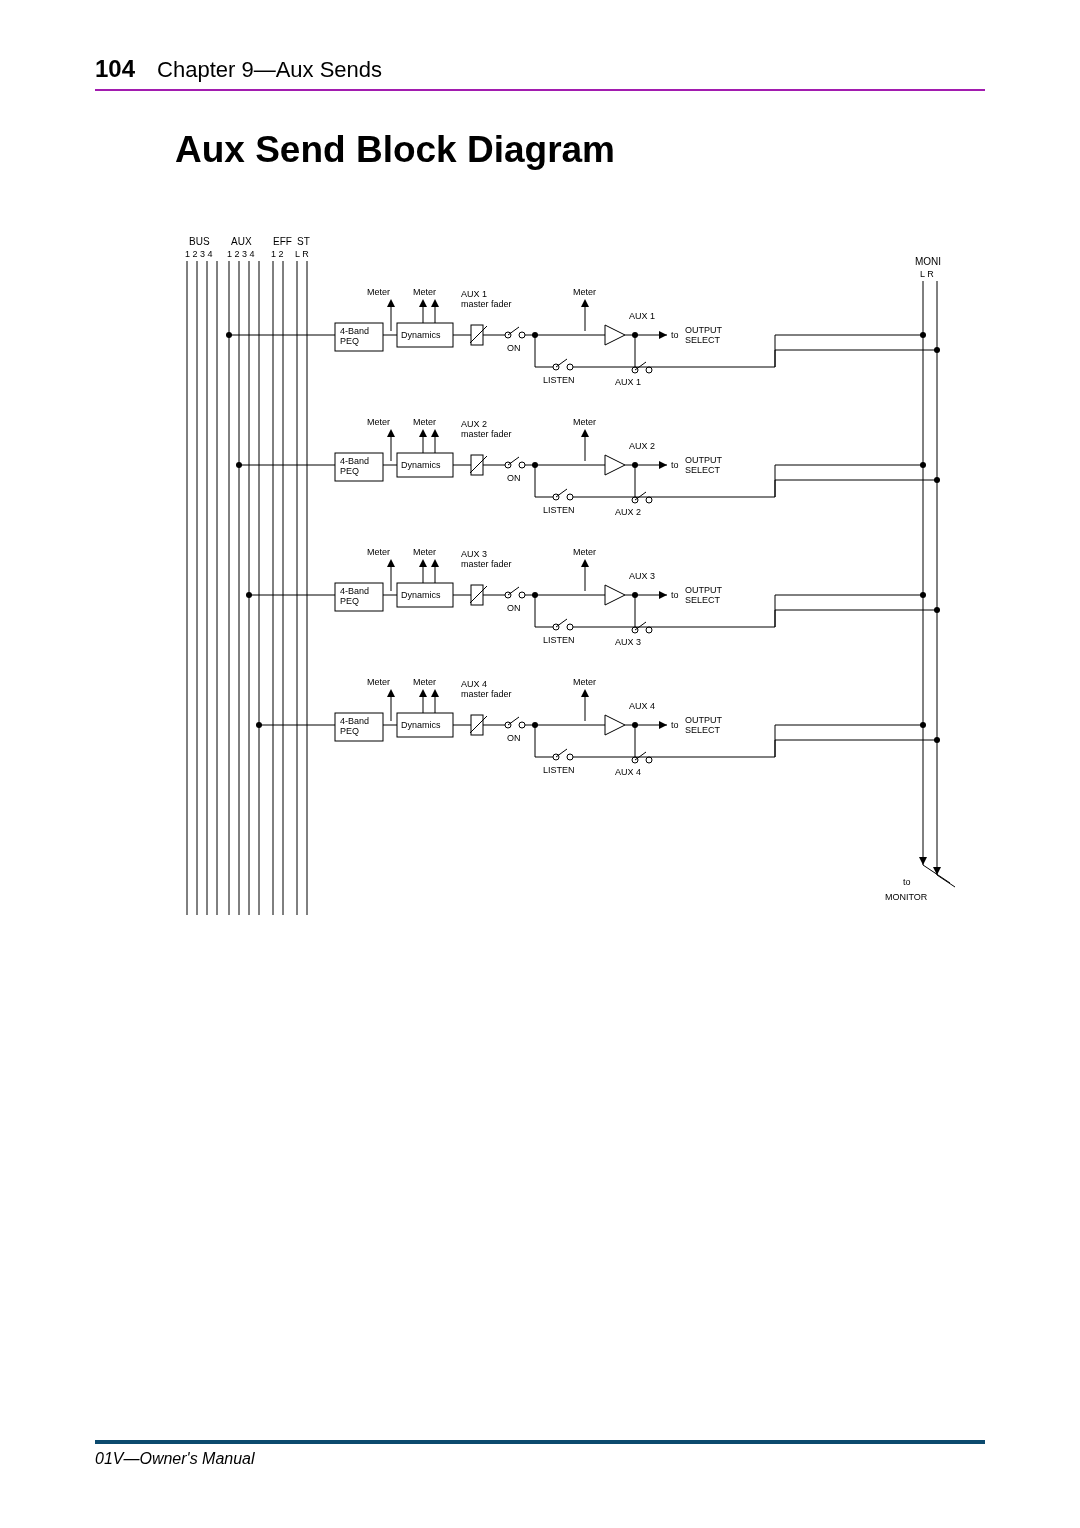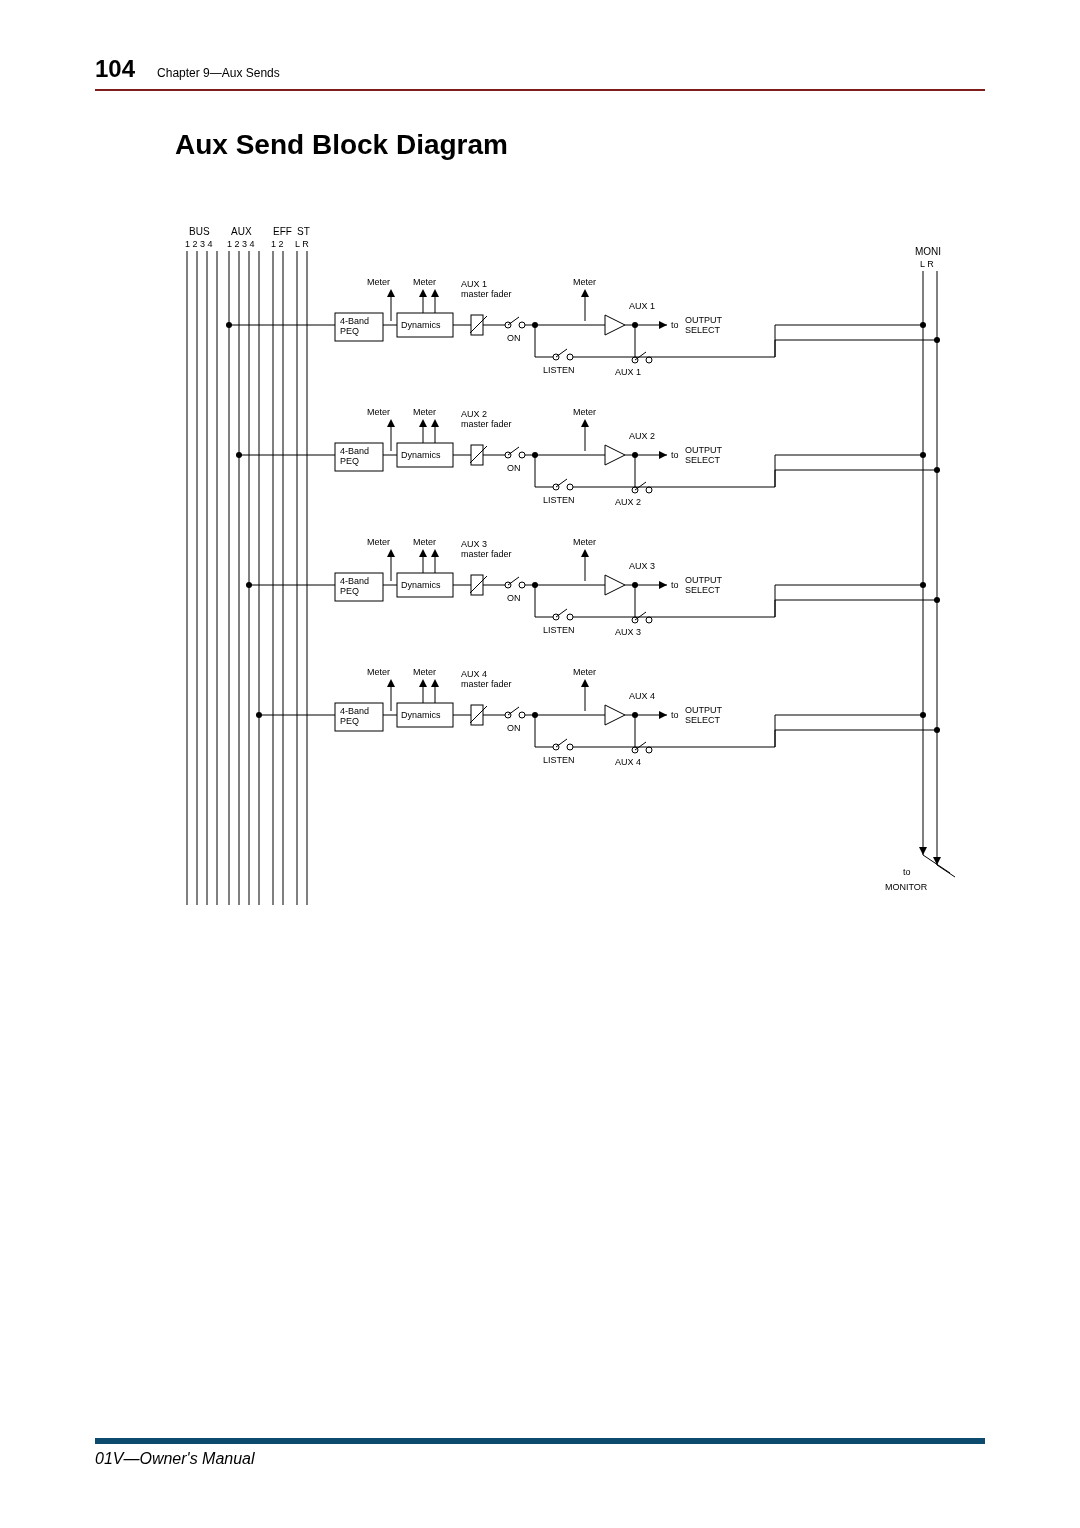--- a/index.html
+++ b/index.html
@@ -13,50 +13,50 @@
   }
   .page {
     position: absolute;
     left: 95px;
     top: 55px;
     width: 890px;
   }
   .header-row {
     display: flex;
     align-items: baseline;
-    border-bottom: 2px solid #7f1d1d;
+    border-bottom: 2px solid #a21caf;
     padding-bottom: 6px;
   }
   .page-number {
     font-size: 24px;
     font-weight: bold;
     margin-right: 22px;
   }
   .chapter-title {
-    font-size: 12px;
+    font-size: 22px;
   }
   .section-title {
-    font-size: 28px;
+    font-size: 37px;
     font-weight: bold;
     margin-top: 38px;
     margin-left: 80px;
   }
   .diagram {
     position: relative;
     margin-top: 64px;
     margin-left: 80px;
     width: 800px;
     height: 700px;
   }
   .footer {
     position: absolute;
     left: 95px;
     bottom: 60px;
     width: 890px;
-    border-top: 6px solid #0c4a6e;
+    border-top: 4px solid #0c4a6e;
     padding-top: 6px;
     font-style: italic;
     font-size: 16px;
   }
   
   .sm { font-size: 10px; font-family: Arial, Helvetica, sans-serif; }
   .tiny { font-size: 9px; font-family: Arial, Helvetica, sans-serif; }
 </style>
 </head>
 <body>

